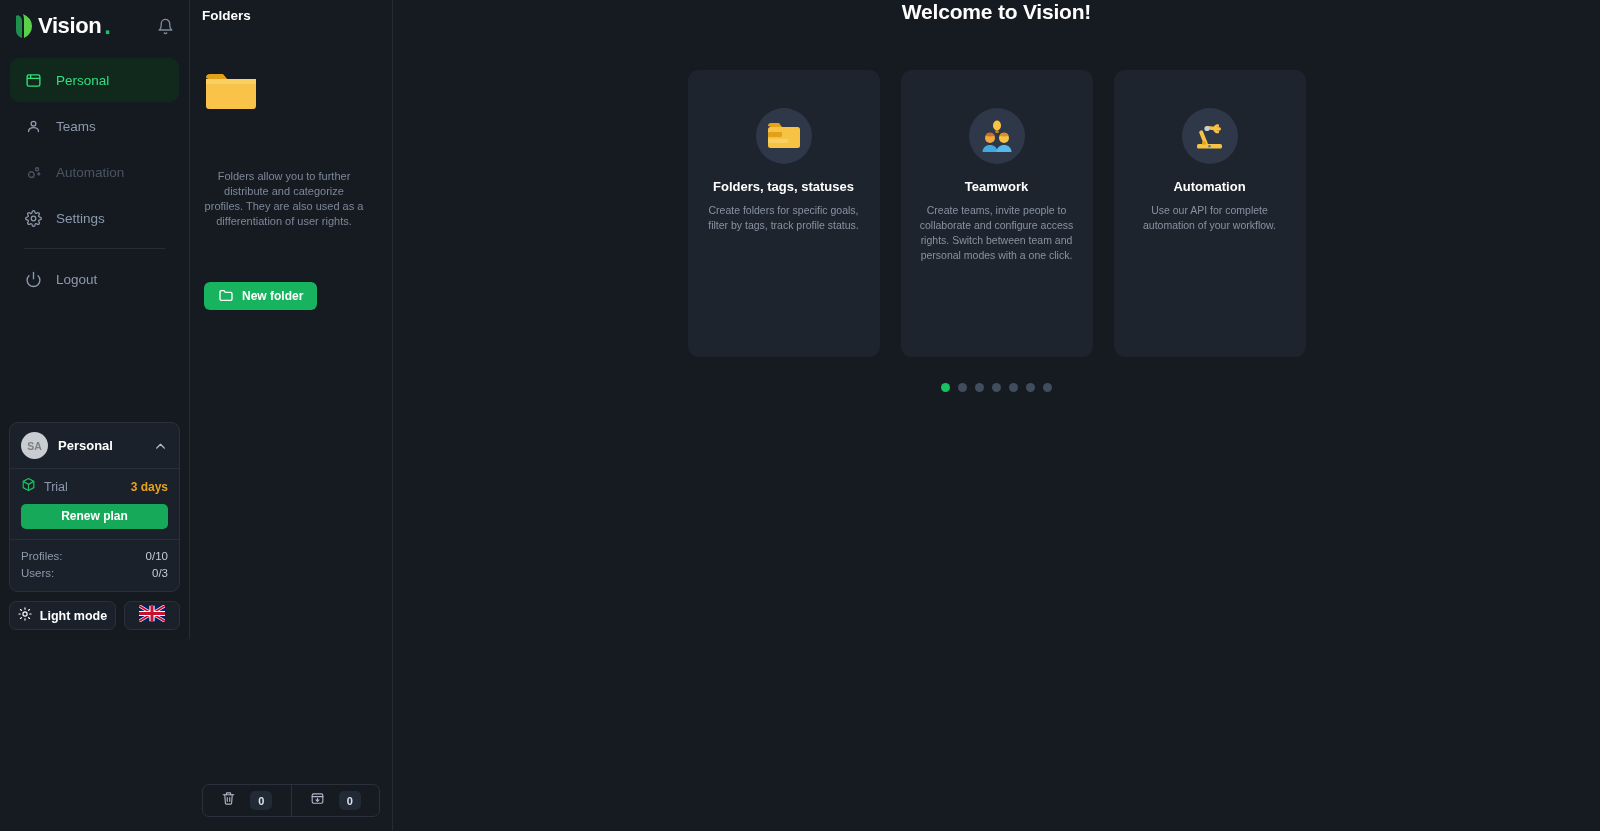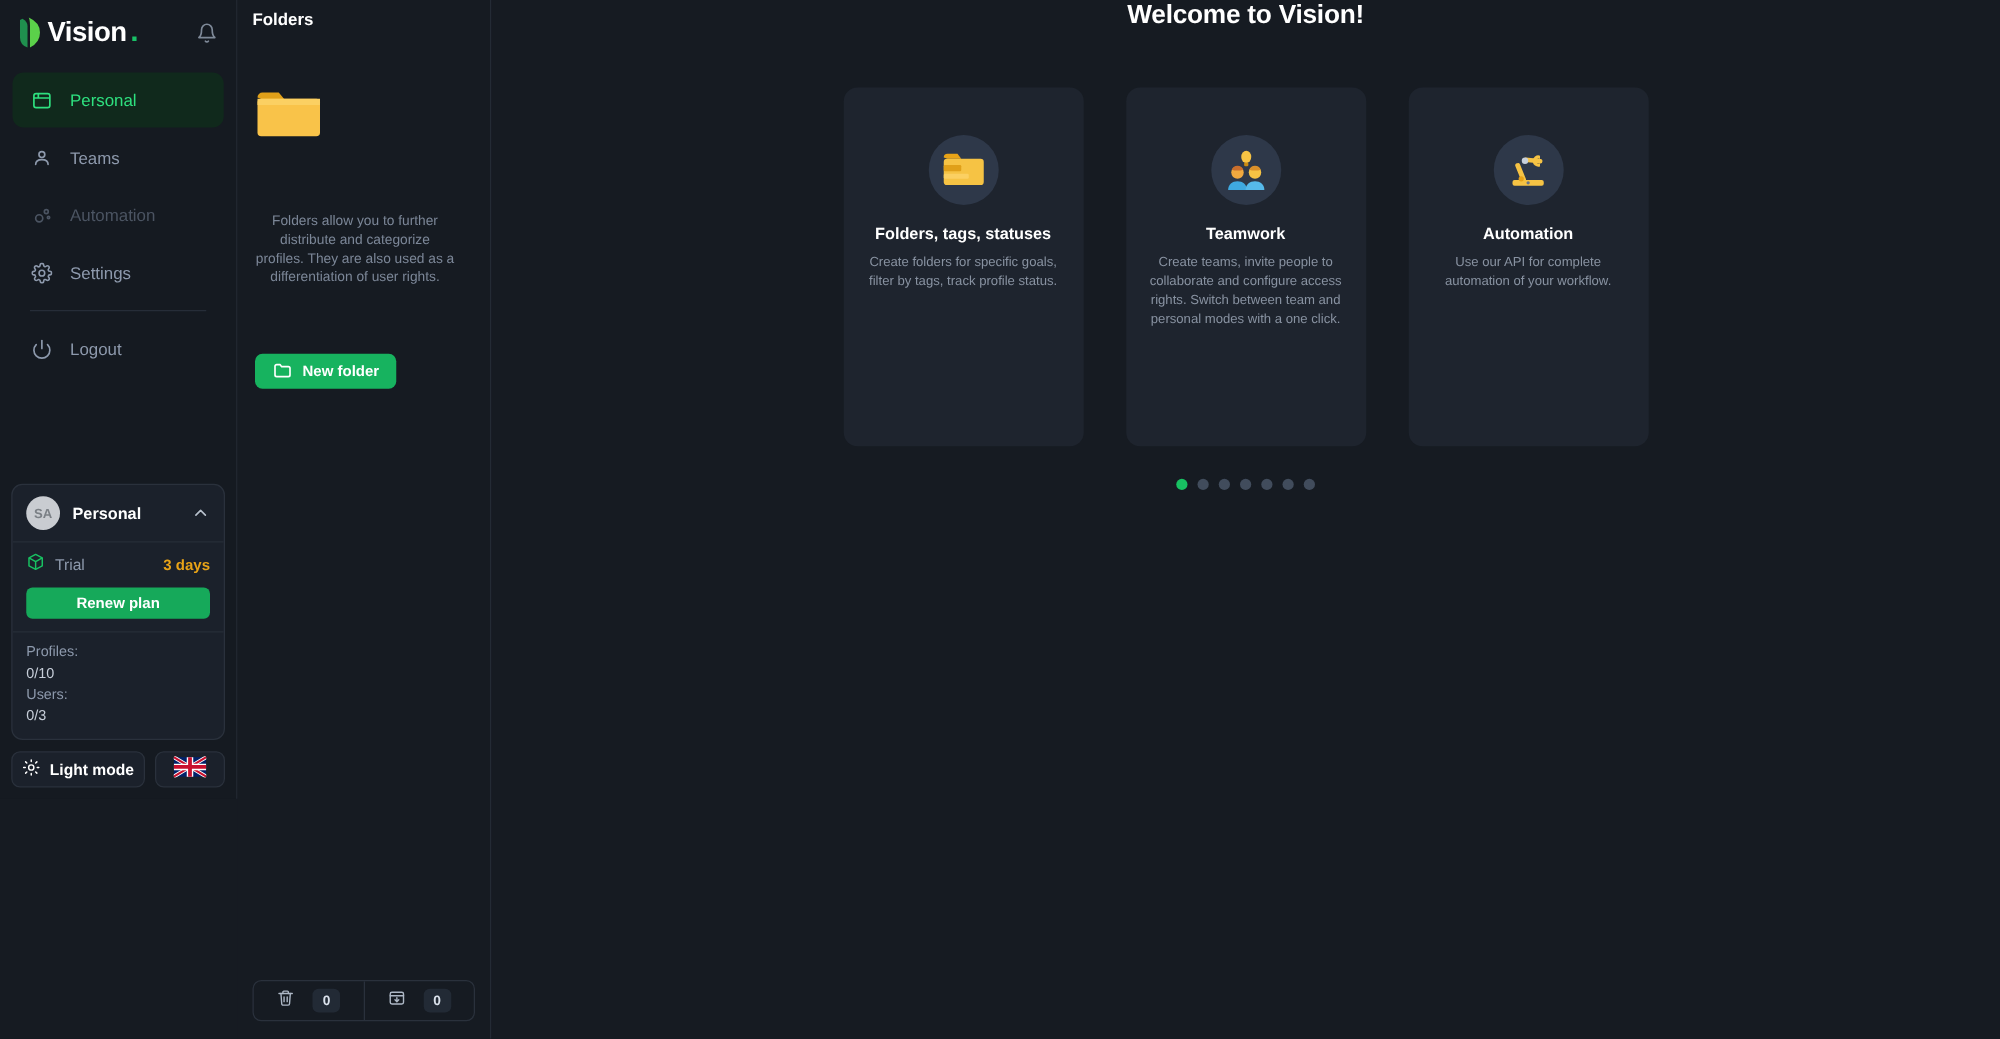--- a/index.html
+++ b/index.html
@@ -71,21 +71,21 @@
   .plan-row { display:flex; align-items:center; gap:8px; margin-bottom:8px; }
   .plan-label { color:#8D99AC; font-size:12.5px; flex:1; }
   .plan-days { color:#E8A317; font-size:12px; font-weight:bold; }
   .renew-btn {
     display:block; width:100%; height:25px; line-height:25px; text-align:center;
     background:#16A95A; border:none; border-radius:5px; color:#fff;
     font-size:12px; font-weight:bold; cursor:pointer;
     font-family:"Liberation Sans", sans-serif;
   }
   .acct-stats { padding:8px 11px 9px 11px; }
-  .stat-row { display:flex; justify-content:space-between; font-size:11.5px; line-height:17px;flex-direction:column; }
+  .stat-row { display:flex; justify-content:space-between; font-size:11.5px; line-height:17px; }
   .stat-k { color:#8D99AC; }
   .stat-v { color:#c6cdd8; }
 
   .sb-footer { display:flex; gap:8px; }
   .light-btn {
     flex:1; height:29px; background:#1b212b; border:1px solid #2a313c;
     border-radius:7px; display:flex; align-items:center; justify-content:center;
     gap:8px; color:#ffffff; font-size:12.5px; font-weight:bold; cursor:pointer;
   }
   .lang-btn {
@@ -138,21 +138,21 @@
 
   
   .main {
     flex:1; height:831px; background:#161b22;
     display:flex; flex-direction:column; align-items:center;
   }
   .welcome-title {
     color:#ffffff; font-size:21px; font-weight:bold; margin-bottom:46px;
     letter-spacing:-0.2px;
   }
-  .cards { display:flex; gap:34px; }
+  .cards { display:flex; gap:21px; }
   .card {
     width:192px; height:287px; background:#1e242e; border-radius:11px;
     padding:38px 16px 0 16px; display:flex; flex-direction:column; align-items:center;
   }
   .card-icon {
     width:56px; height:56px; border-radius:50%; background:#2e3849;
     display:flex; align-items:center; justify-content:center; margin-bottom:15px;
   }
   .card-title { color:#ffffff; font-size:13px; font-weight:bold; margin-bottom:9px; text-align:center;}
   .card-desc { color:#8892a1; font-size:10.5px; line-height:15px; text-align:center; }

